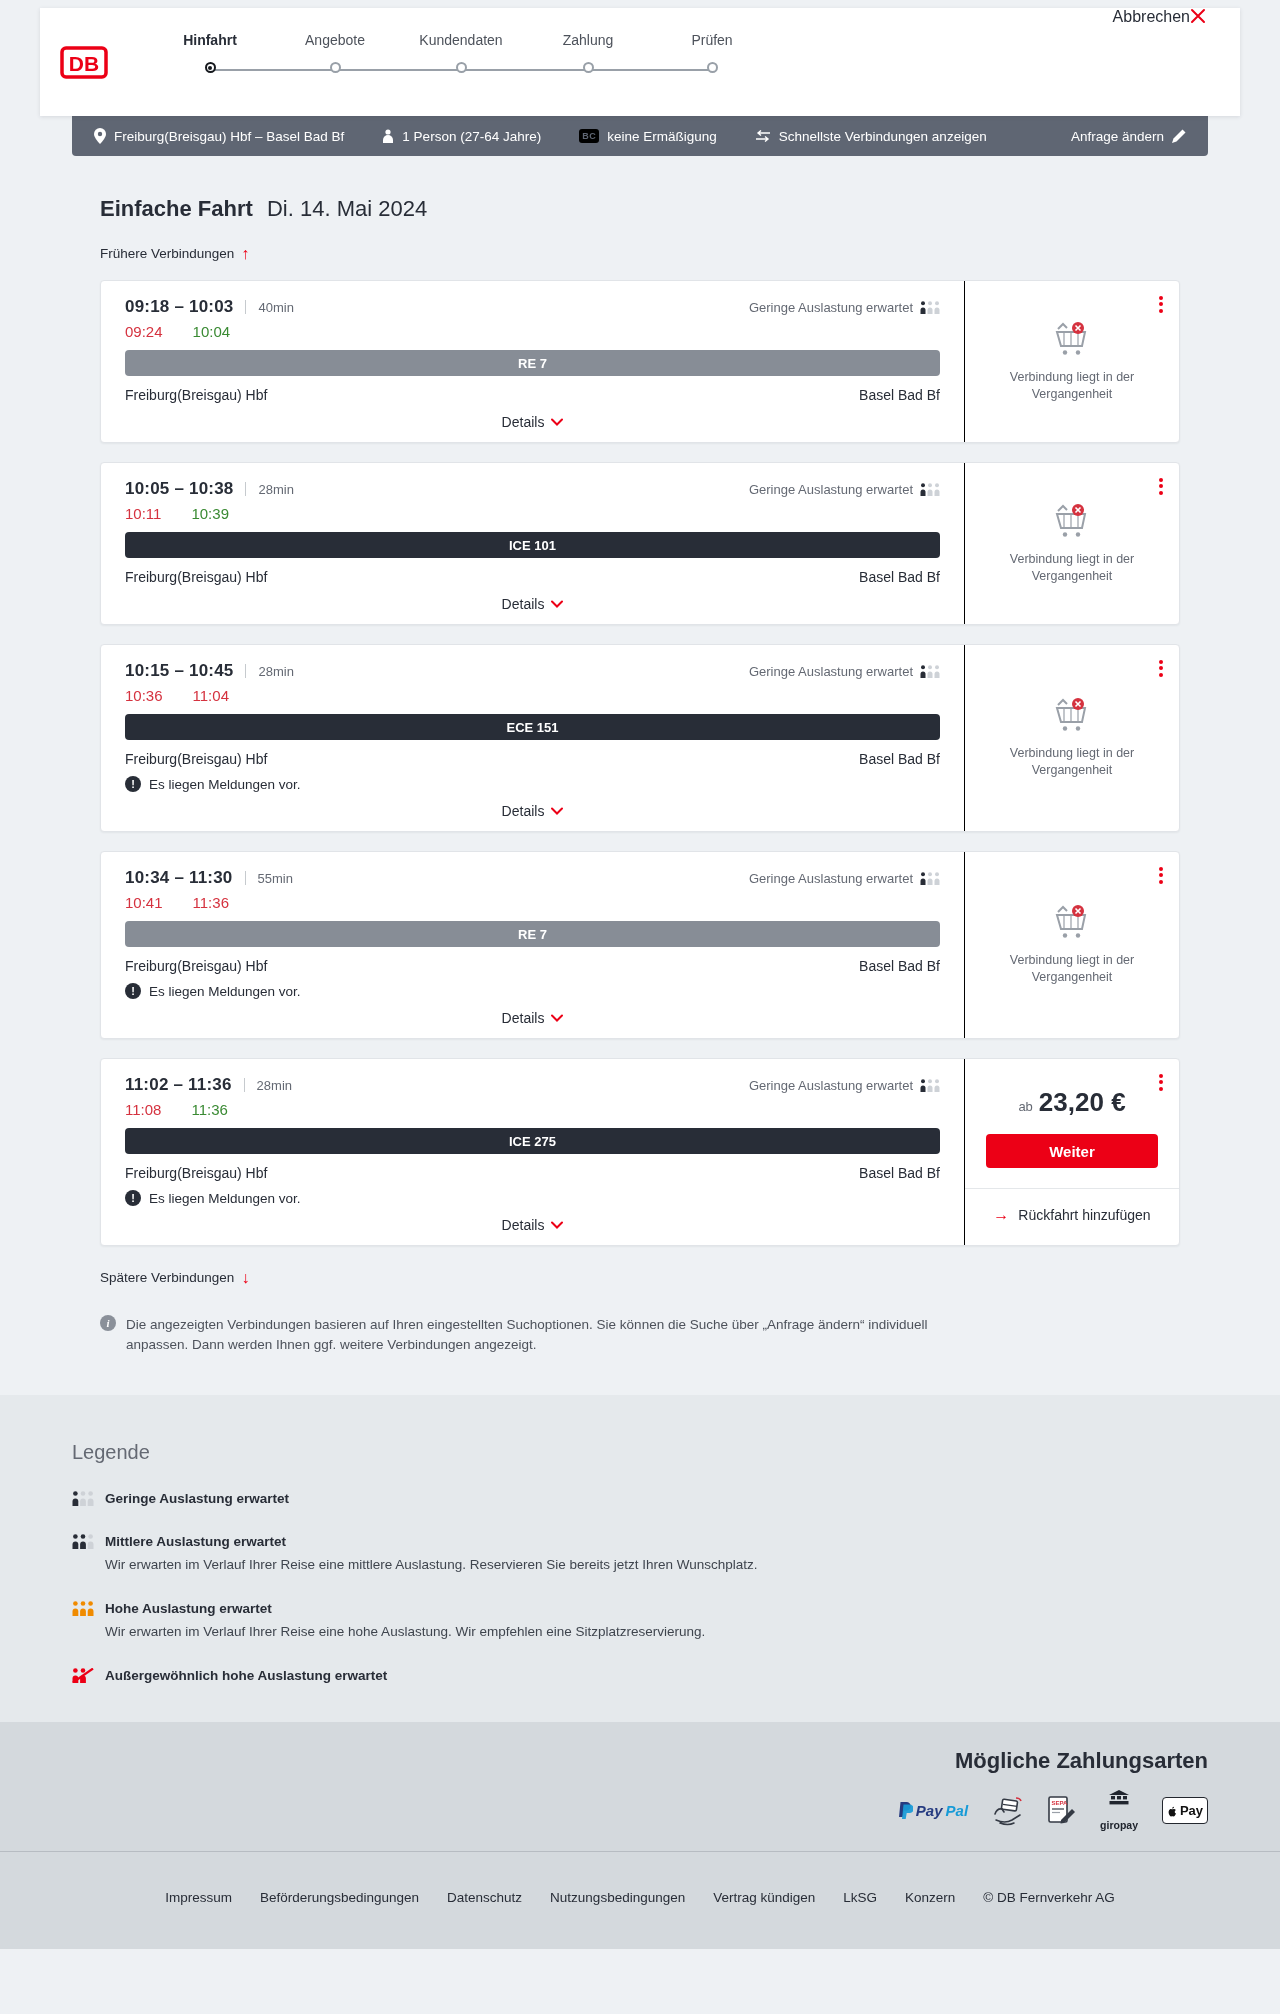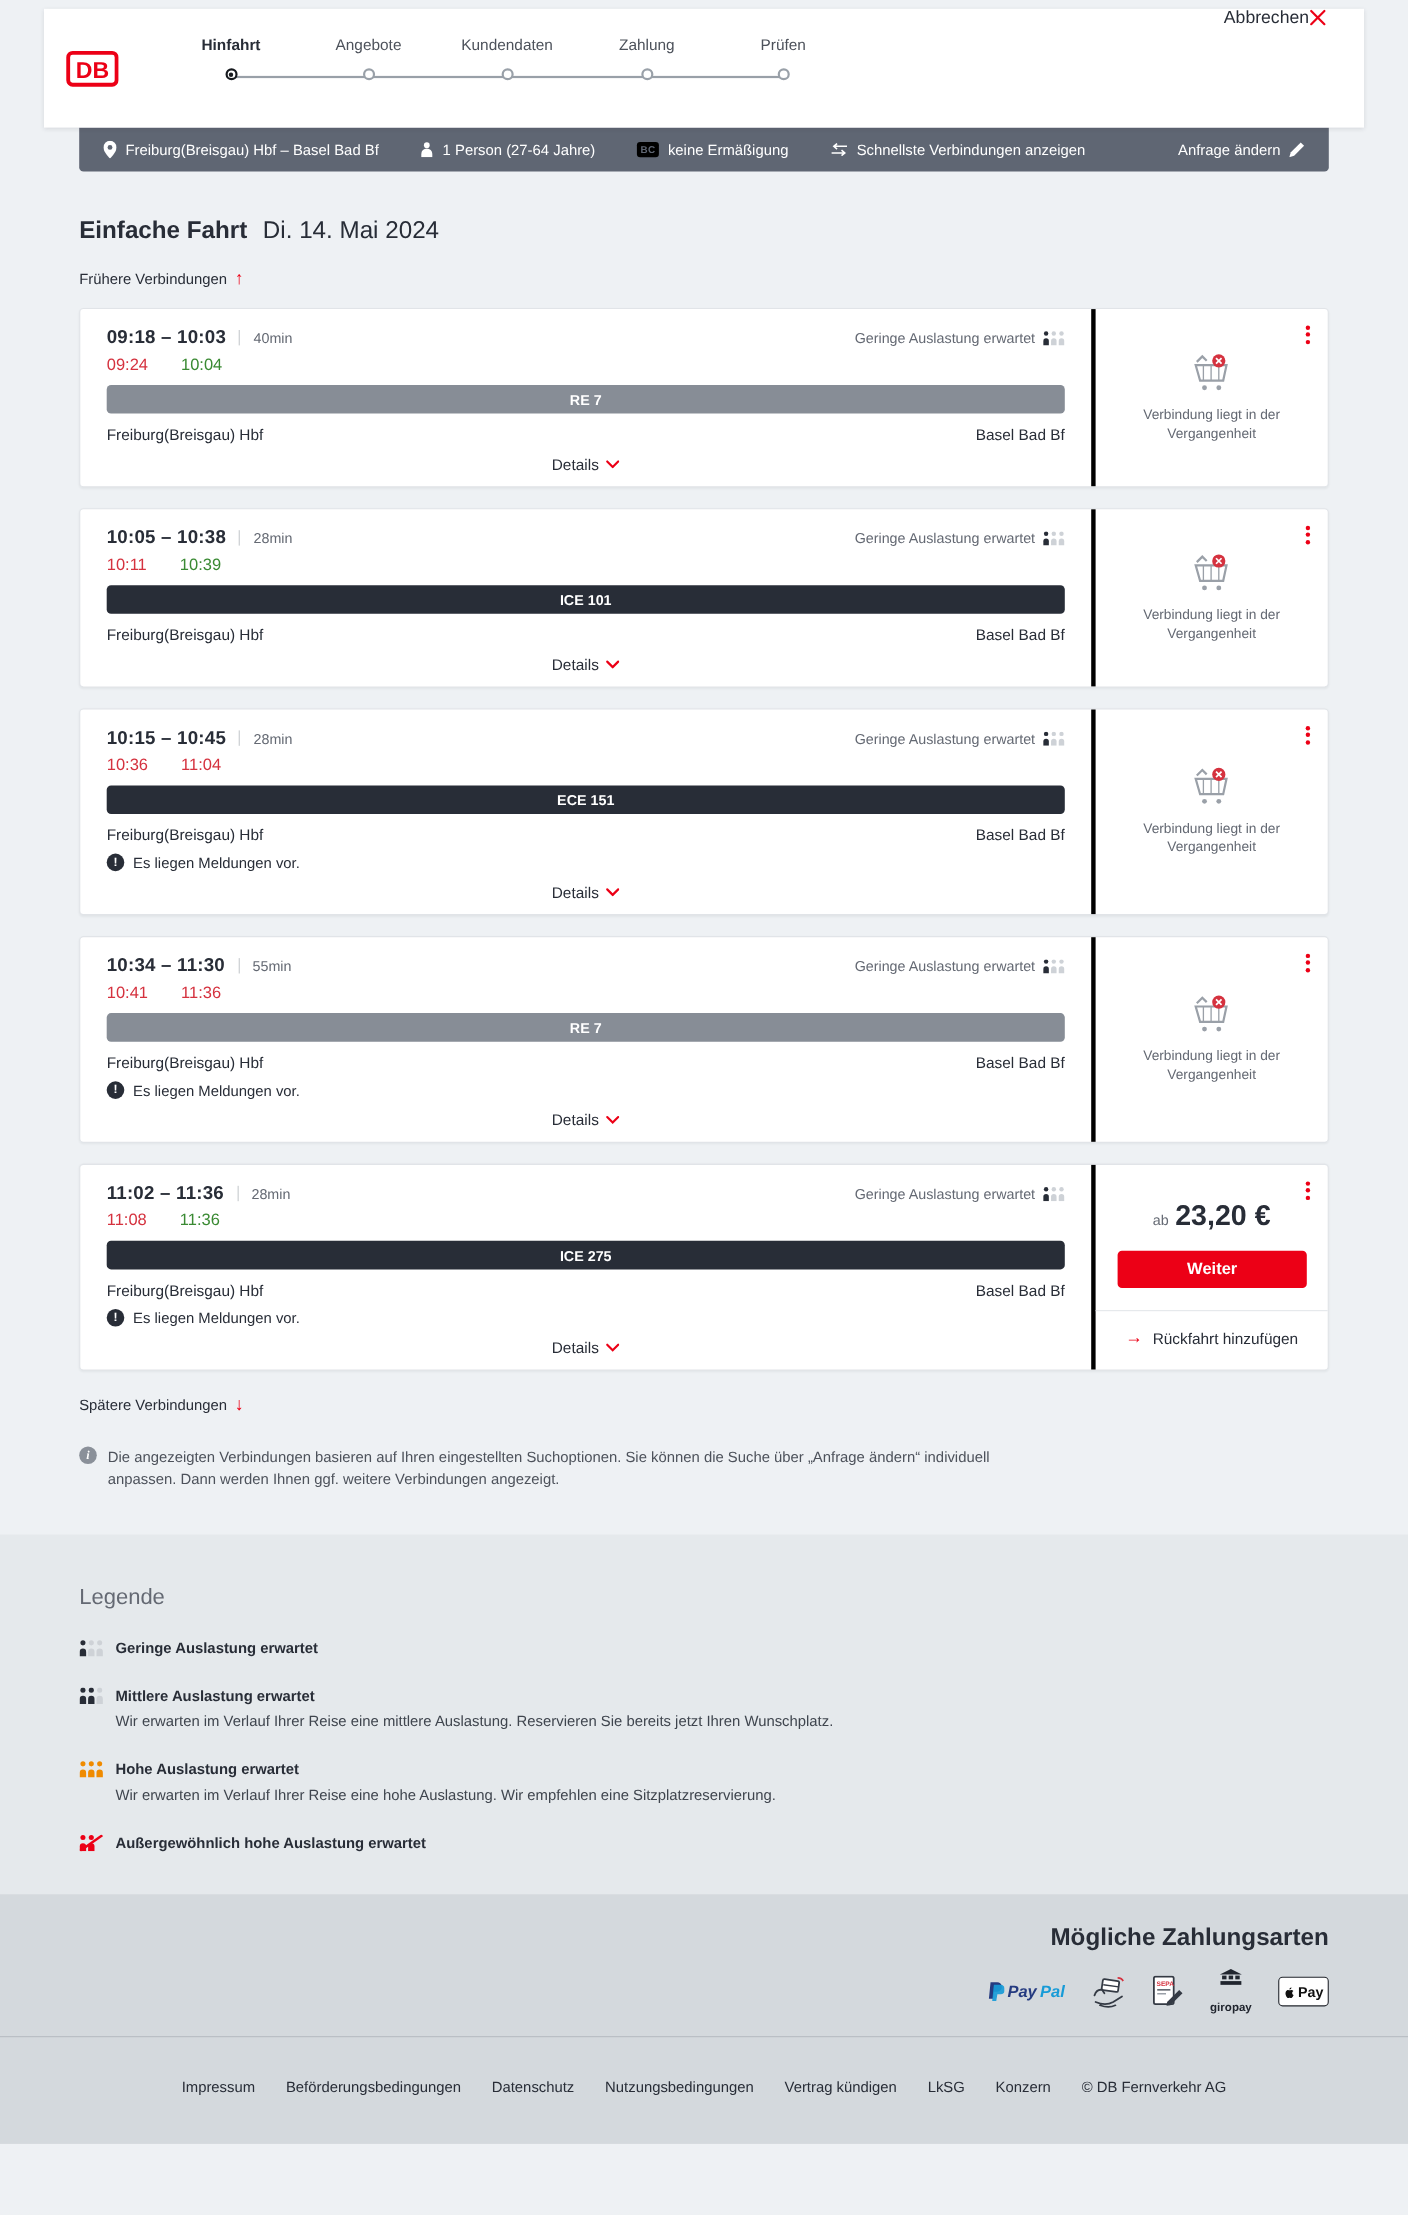--- a/index.html
+++ b/index.html
@@ -31,21 +31,21 @@
     font-size: 16px; cursor: pointer; }
   
   .summary-bar {
     margin: 0 72px; height: 40px; background: #5f6673; border-radius: 0 0 4px 4px;
     display: flex; align-items: center; padding: 0 22px; color: #fff; font-size: 13.5px;
   }
   .summary-item { display: flex; align-items: center; gap: 8px; margin-right: 38px; white-space: nowrap; }
   .summary-edit { margin-left: auto; margin-right: 0; cursor: pointer; }
   .bc-badge { background: #000000; color: #5f6673; font-weight: bold; font-size: 9px; padding: 2px 3px; border-radius: 3px; letter-spacing: .5px; }
   
-  .content { padding: 0 72px 40px; }
+  .content { padding: 0 100px 40px; }
   .page-title { margin-top: 40px; font-size: 22px; line-height: 26px; }
   .page-title .t1 { font-weight: bold; }
   .page-title .t2 { font-weight: normal; margin-left: 8px; }
   .shift-link { margin-top: 24px; display: flex; align-items: center; gap: 7px; font-size: 13.5px; cursor: pointer; width: max-content; }
   .arrow-glyph { color: #ec0016; font-size: 16px; font-weight: bold; line-height: 14px; }
   
   .card { margin-top: 19px; background: #fff; border: 1px solid #e1e4e8; border-radius: 4px;
     box-shadow: 0 1px 2px rgba(40,45,55,.06); display: flex; }
   .card-main { flex: 1; padding: 16px 24px 12px; min-width: 0; }
   .row1 { display: flex; align-items: baseline; }
@@ -62,21 +62,21 @@
   .train-dark { background: #282d37; }
   .stations { margin-top: 11px; display: flex; justify-content: space-between; font-size: 14px; }
   .msg-row { margin-top: 9px; display: flex; align-items: center; gap: 8px; font-size: 13.5px; }
   .circle-icon { width: 16px; height: 16px; border-radius: 50%; color: #fff; font-size: 11px; font-weight: bold;
     display: inline-flex; align-items: center; justify-content: center; flex: none; }
   .ci-dark { background: #282d37; }
   .ci-gray { background: #8a9099; font-style: italic; font-family: "Liberation Serif", serif; }
   .details { margin-top: 11px; display: flex; justify-content: center; align-items: center; gap: 7px;
     font-size: 14px; cursor: pointer; }
   
-  .card-side { width: 215px; border-left: 4px solid #000000; position: relative; display: flex; flex-direction: column; justify-content: center; }
+  .card-side { width: 215px; border-left: 1px solid #000000; position: relative; display: flex; flex-direction: column; }
   .kebab { position: absolute; top: 10px; right: 14px; cursor: pointer; padding: 2px; }
   .kebab i { display: block; width: 4px; height: 4px; border-radius: 50%; background: #ec0016; margin: 2.5px 0; }
   .past { flex: 1; display: flex; flex-direction: column; align-items: center; justify-content: center;
     gap: 12px; padding: 10px 26px; text-align: center; color: #646973; font-size: 12.5px; line-height: 17px; }
   .side-top { padding: 28px 20px 20px; text-align: center; }
   .price-line { display: flex; align-items: baseline; justify-content: center; gap: 6px; }
   .ab { font-size: 13px; color: #646973; }
   .amount { font-size: 26px; font-weight: bold; }
   .weiter { margin: 16px auto 0; display: block; width: 172px; height: 34px; background: #ec0016; color: #fff;
     font-weight: bold; font-size: 15px; border: none; border-radius: 4px; cursor: pointer;

